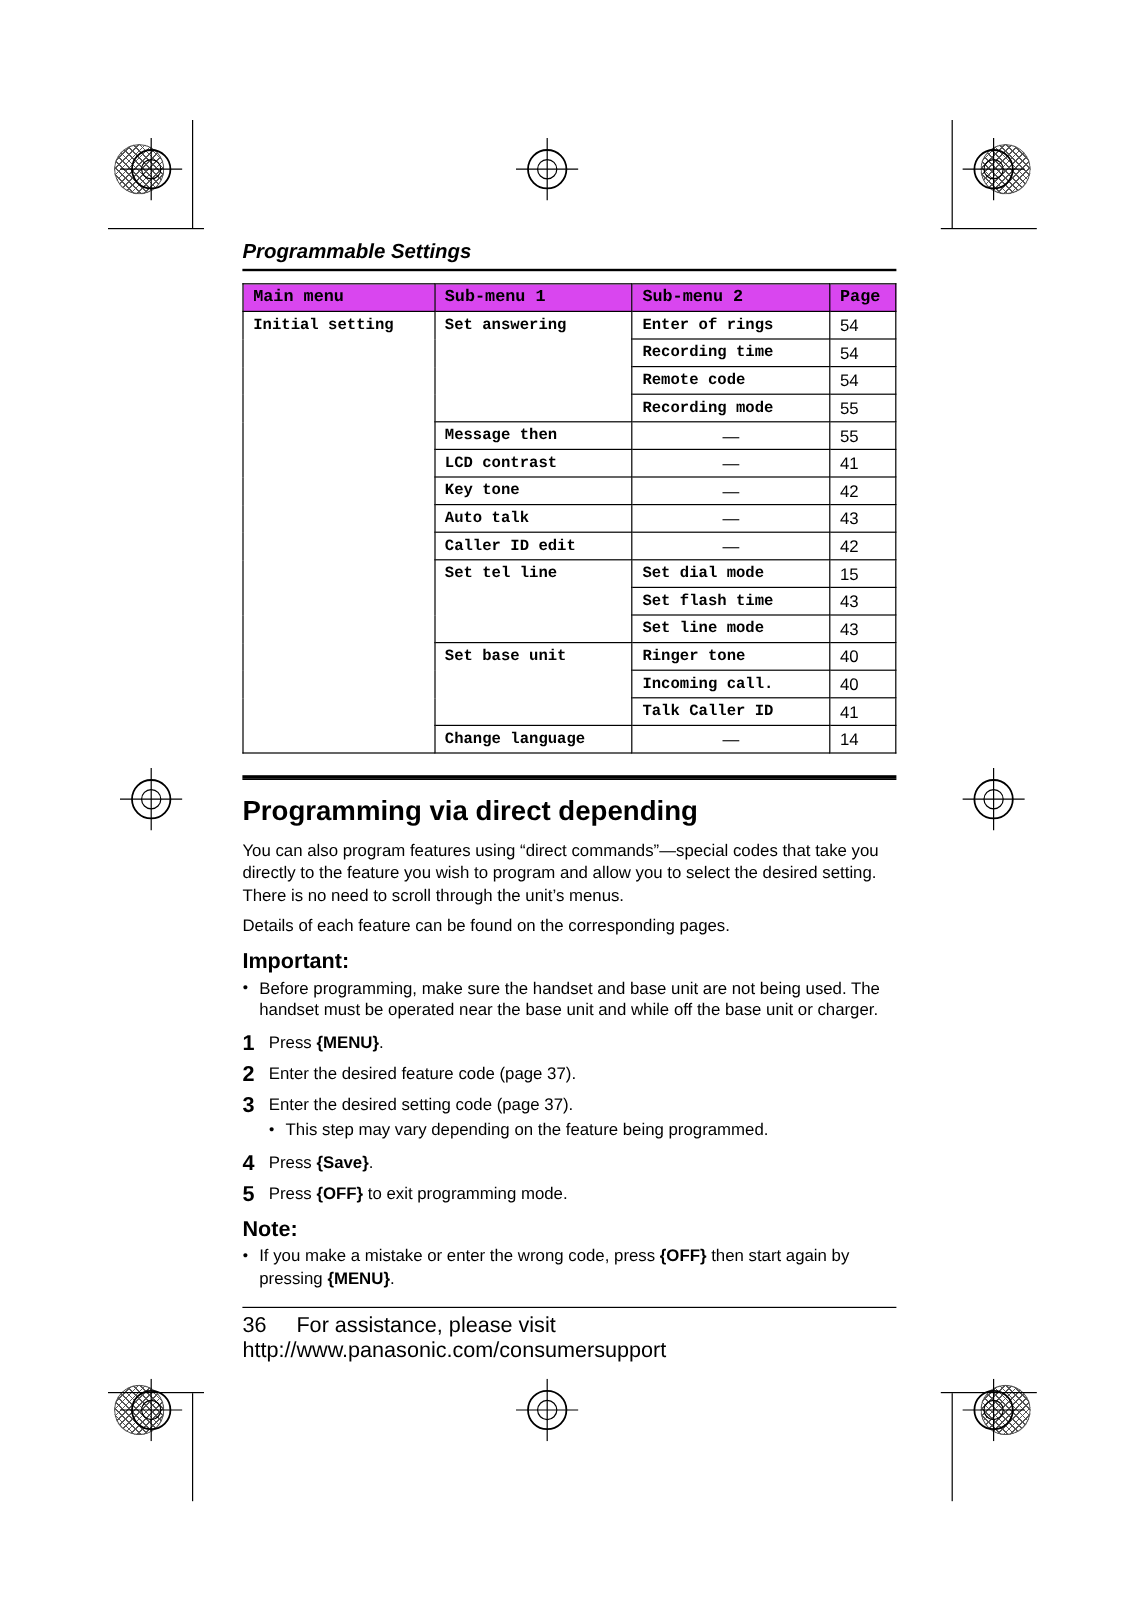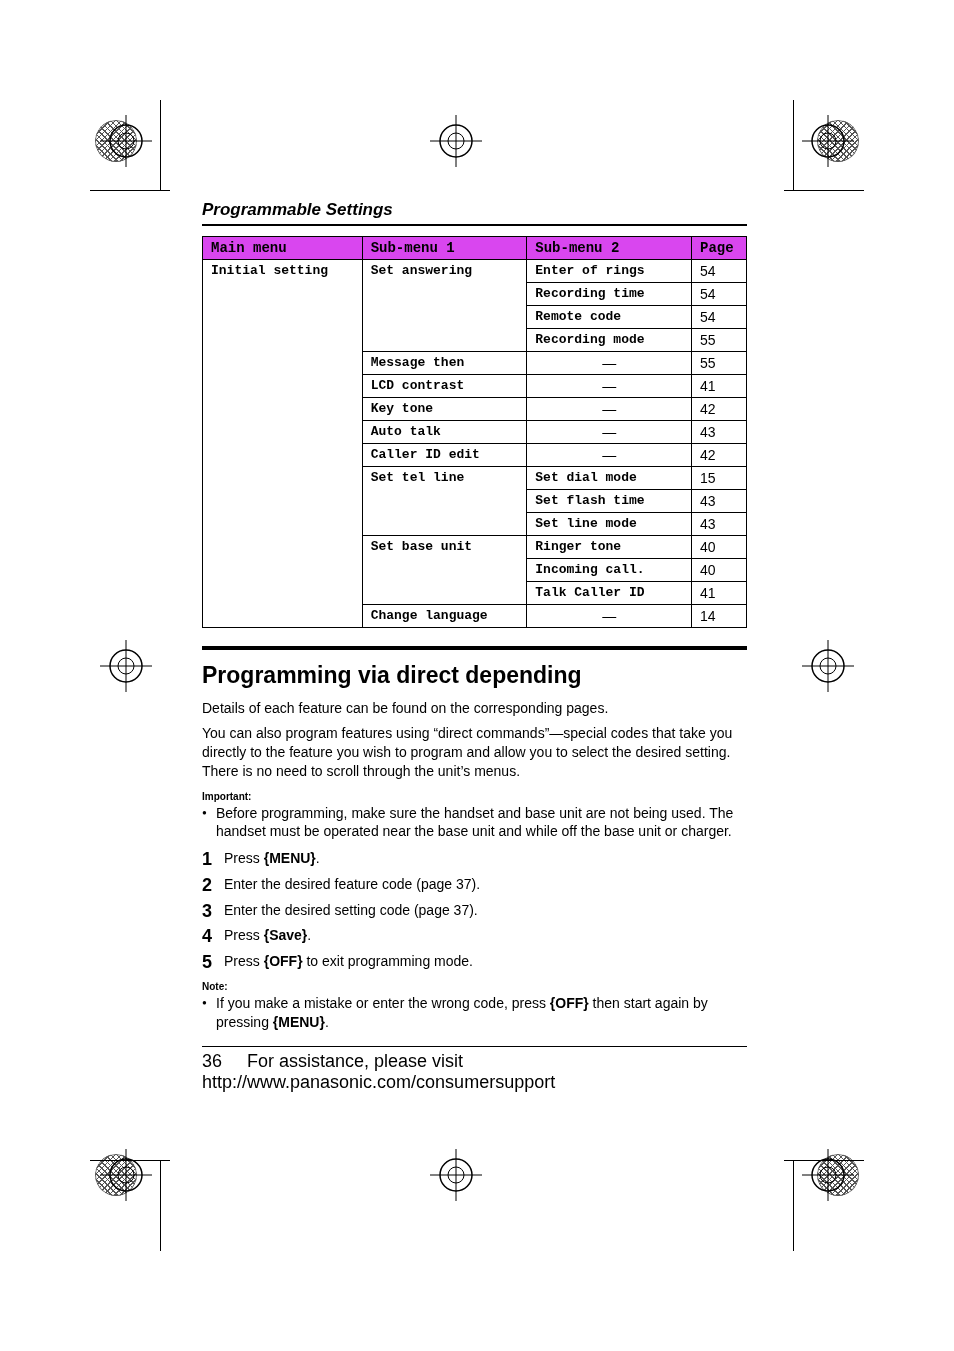--- a/index.html
+++ b/index.html
@@ -73,21 +73,21 @@
     font-weight: bold;
     margin: 0 0 10px 0;
   }
   p.body, div.body {
     font-size: 14px;
     line-height: 1.35;
     margin: 0 0 6px 0;
   }
   .important-label, .note-label {
     font-weight: bold;
-    font-size: 10px;
+    font-size: 18px;
     margin-top: 10px;
   }
   ul.bullets {
     list-style: none;
     padding: 0;
     margin: 2px 0 8px 0;
     font-size: 14px;
   }
   ul.bullets > li {
     position: relative;
@@ -352,35 +352,38 @@
           <td class="center">—</td>
           <td class="page-col">14</td>
         </tr>
       </tbody>
   </table>
 
   <div class="hr-double"></div>
 
   <h2 class="h2">Programming via direct depending</h2>
 
+  <p class="body">You can also program features using “direct commands”—special codes that take you directly to the feature you wish to program and allow you to select the desired setting. There is no need to scroll through the unit’s menus.</p>
   <p class="body">Details of each feature can be found on the corresponding pages.</p>
-  <p class="body">You can also program features using “direct commands”—special codes that take you directly to the feature you wish to program and allow you to select the desired setting. There is no need to scroll through the unit’s menus.</p>
 
   <div class="important-label">Important:</div>
   <ul class="bullets">
     <li>Before programming, make sure the handset and base unit are not being used. The handset must be operated near the base unit and while off the base unit or charger.</li>
   </ul>
 
   <ol class="steps">
     <li>
       <span>Press </span><span class="key">{MENU}</span><span>.</span>
     </li>
     <li>Enter the desired feature code (page 37).</li>
     <li>
       <span>Enter the desired setting code (page 37).</span>
+      <ul class="bullets" style="margin-top:2px;">
+        <li>This step may vary depending on the feature being programmed.</li>
+      </ul>
     </li>
     <li>
       <span>Press </span><span class="key">{Save}</span><span>.</span>
     </li>
     <li>
       <span>Press </span><span class="key">{OFF}</span><span> to exit programming mode.</span>
     </li>
   </ol>
 
   <div class="note-label">Note:</div>

